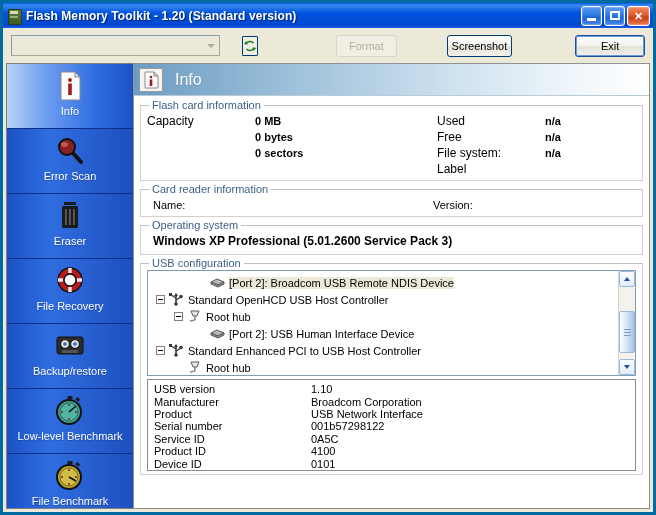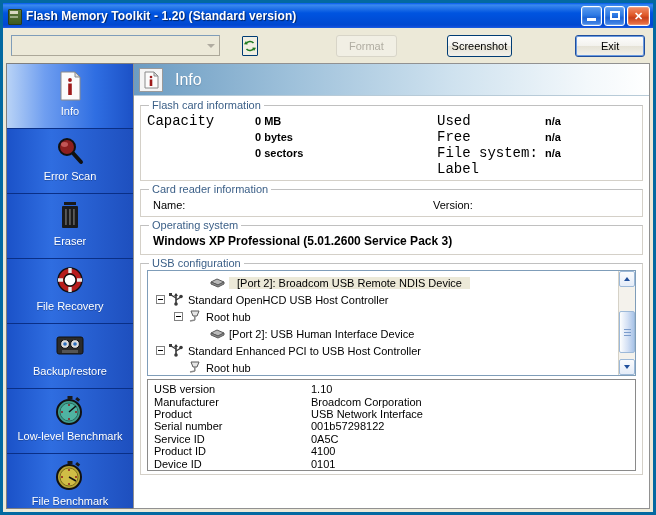--- a/index.html
+++ b/index.html
@@ -169,21 +169,21 @@
     border:1px solid #d4d0c8;border-top:1px solid #c0c0c0;
     margin:0 0 2px 0;padding:0 6px 3px 6px;
     box-sizing:border-box;
   }
   fieldset.grp > legend{
     color:#3b5f87;font-size:11px;padding:0 3px;margin-left:2px;
   }
   .flash-rows{display:flex;padding-top:2px;}
   .col-left{width:290px;flex:0 0 auto;}
   .frow{display:flex;height:16px;align-items:center;}
-  .flabel{width:108px;flex:0 0 auto;color:#000;font-size:14px;font-family:Liberation Mono, monospace;}
+  .flabel{width:108px;flex:0 0 auto;color:#000;font-size:12px;}
   .fvalue{font-weight:bold;font-size:11px;color:#000;}
   .cardreader{display:flex;height:17px;align-items:center;padding-top:1px;}
   .cr-name{width:280px;flex:0 0 auto;padding-left:6px;}
   .os-line{font-weight:bold;font-size:12px;padding:3px 0 3px 6px;}
   
   .treewrap{
     border:1px solid #7f9db9;background:#fff;
     height:106px;box-sizing:border-box;
     display:flex;overflow:hidden;margin-top:1px;
   }
@@ -192,21 +192,21 @@
   .tnode .ind{flex:0 0 auto;}
   .expander{
     width:9px;height:9px;border:1px solid #808080;background:#fff;
     display:inline-flex;align-items:center;justify-content:center;
     font-size:9px;line-height:7px;color:#000;box-sizing:border-box;
     margin-right:3px;flex:0 0 auto;
   }
   .expander i{display:block;width:5px;height:1px;background:#000;}
   .ticon{width:17px;height:15px;flex:0 0 auto;margin-right:3px;position:relative;}
   .tlabel{color:#000;}
-  .tlabel.sel{background:#ece9d8;padding:0 8px;}
+  .tlabel.sel{background:#ece9d8;padding:0 0;}
   
   .vscroll{
     width:16px;flex:0 0 auto;border-left:1px solid #d6d2c7;
     background:#f7f6f2;display:flex;flex-direction:column;
   }
   .sbtn{
     height:16px;flex:0 0 auto;
     background:linear-gradient(to bottom,#fbfcfe,#e4ecf8);
     border:1px solid #9db9d8;box-sizing:border-box;border-radius:2px;
     display:flex;align-items:center;justify-content:center;

